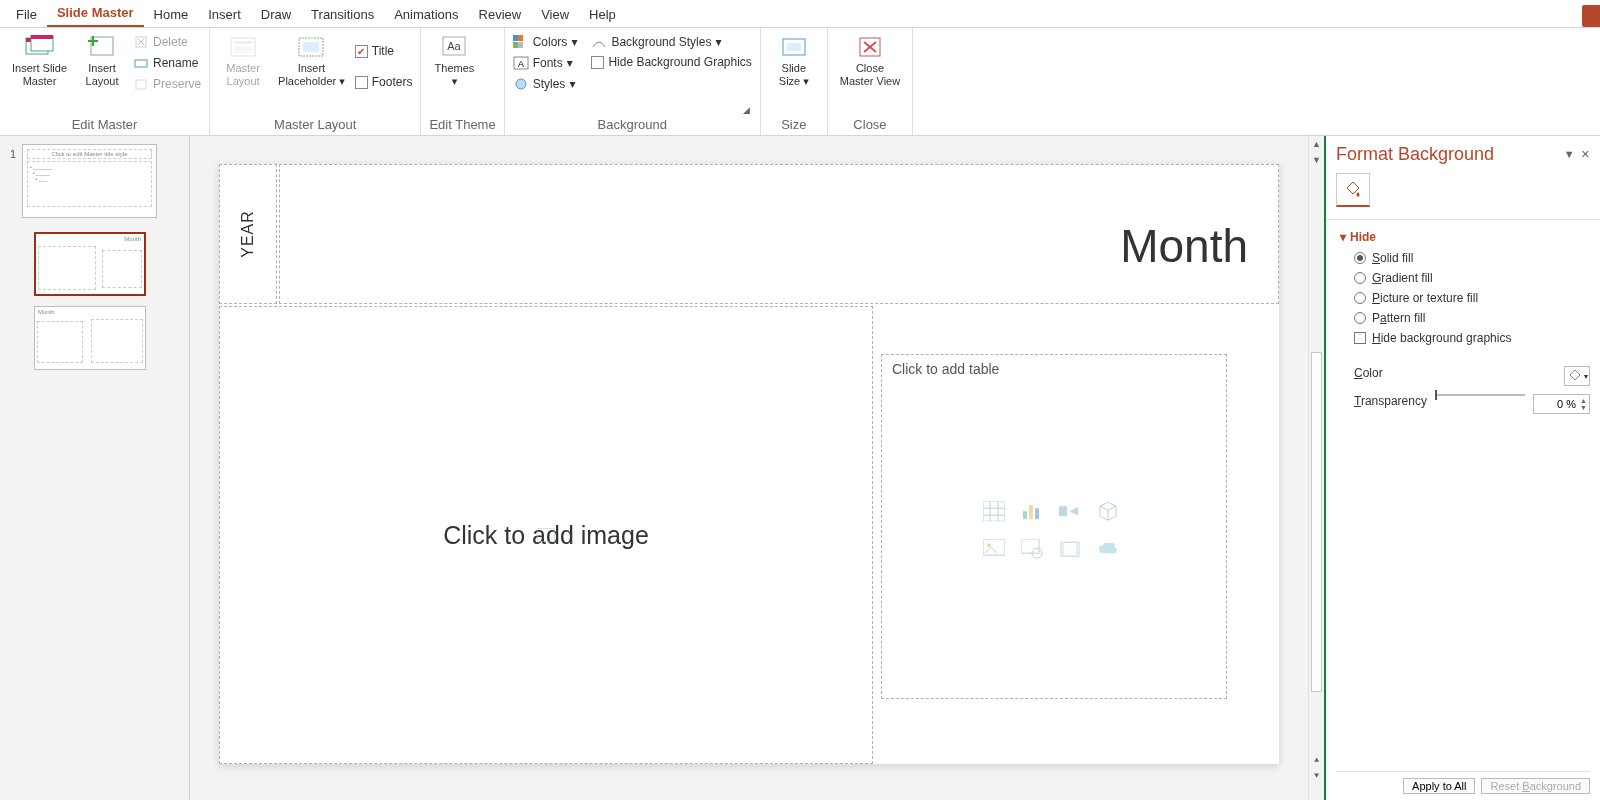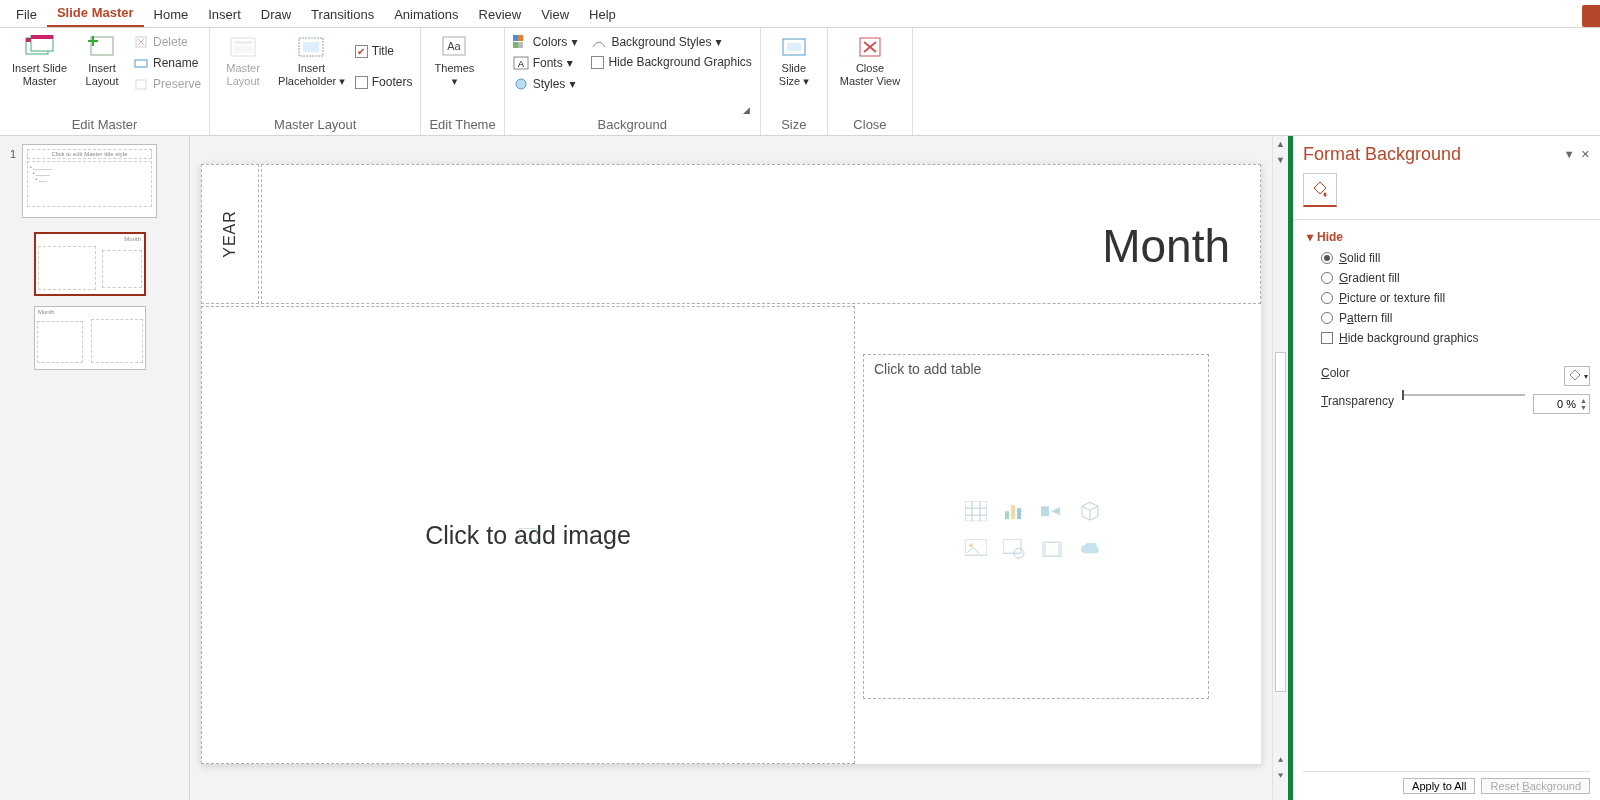--- a/index.html
+++ b/index.html
@@ -51,21 +51,21 @@
 .ph-year span{ transform:rotate(-90deg); font-size:16px; letter-spacing:1px; }
 .ph-month { left:60px; top:0; right:0; height:140px; display:flex;align-items:flex-end;justify-content:flex-end; padding:0 30px 30px 0; font-size:46px; font-family: Georgia,serif;}
 .ph-month{ width:calc(100% - 60px);}
 .ph-image { left:0; top:142px; width:654px; bottom:0; display:flex;align-items:center;justify-content:center; font-size:25px; color:#333; font-family: Georgia,serif;}
 .center-icon{position:absolute;width:18px;height:14px;border:1px solid #9cc;opacity:.5;}
 .ph-table { right:52px; top:190px; width:346px; height:345px; padding:6px 10px; font-size:14px; color:#555;}
 .content-icons{position:absolute;left:50%;top:50%;transform:translate(-50%,-40%);display:grid;grid-template-columns:repeat(4,34px);grid-template-rows:repeat(2,34px);gap:4px;}
 .ci{width:28px;height:26px;opacity:.55;display:flex;align-items:center;justify-content:center;}
 
 
-.pane { width:312px; background:#fff; border-left:5px solid #15803d; display:flex; flex-direction:column; padding:8px 10px 6px 10px;}
+.pane { width:276px; background:#fff; border-left:2px solid #15803d; display:flex; flex-direction:column; padding:8px 10px 6px 10px;}
 .pane-title{ font-size:18px; color:#b7472a; display:flex; align-items:center; justify-content:space-between;}
 .pane-iconbox{ width:34px;height:34px; border:1px solid #cbcbcb; border-bottom:2px solid #b7472a; margin:8px 0; display:flex;align-items:center;justify-content:center;}
 .pane hr{border:none;border-top:1px solid #e0e0e0; margin:4px -10px;}
 .sect-head{ color:#b7472a; font-size:12px; font-weight:600; display:flex; align-items:center; gap:4px; padding:6px 0 4px 4px;}
 .opt{ display:flex; align-items:center; gap:6px; font-size:12px; padding:3px 0 3px 18px;}
 .radio{width:12px;height:12px;border:1px solid #777;border-radius:50%;display:inline-flex;align-items:center;justify-content:center;}
 .radio.sel::after{content:"";width:6px;height:6px;background:#555;border-radius:50%;}
 .chkb{width:12px;height:12px;border:1px solid #777;}
 .row-ctrl{display:flex;align-items:flex-start;justify-content:space-between;padding:4px 0 4px 18px;font-size:12px;}
 .swatch{width:26px;height:20px;border:1px solid #bbb;background:#fff;display:flex;align-items:center;justify-content:center;}

